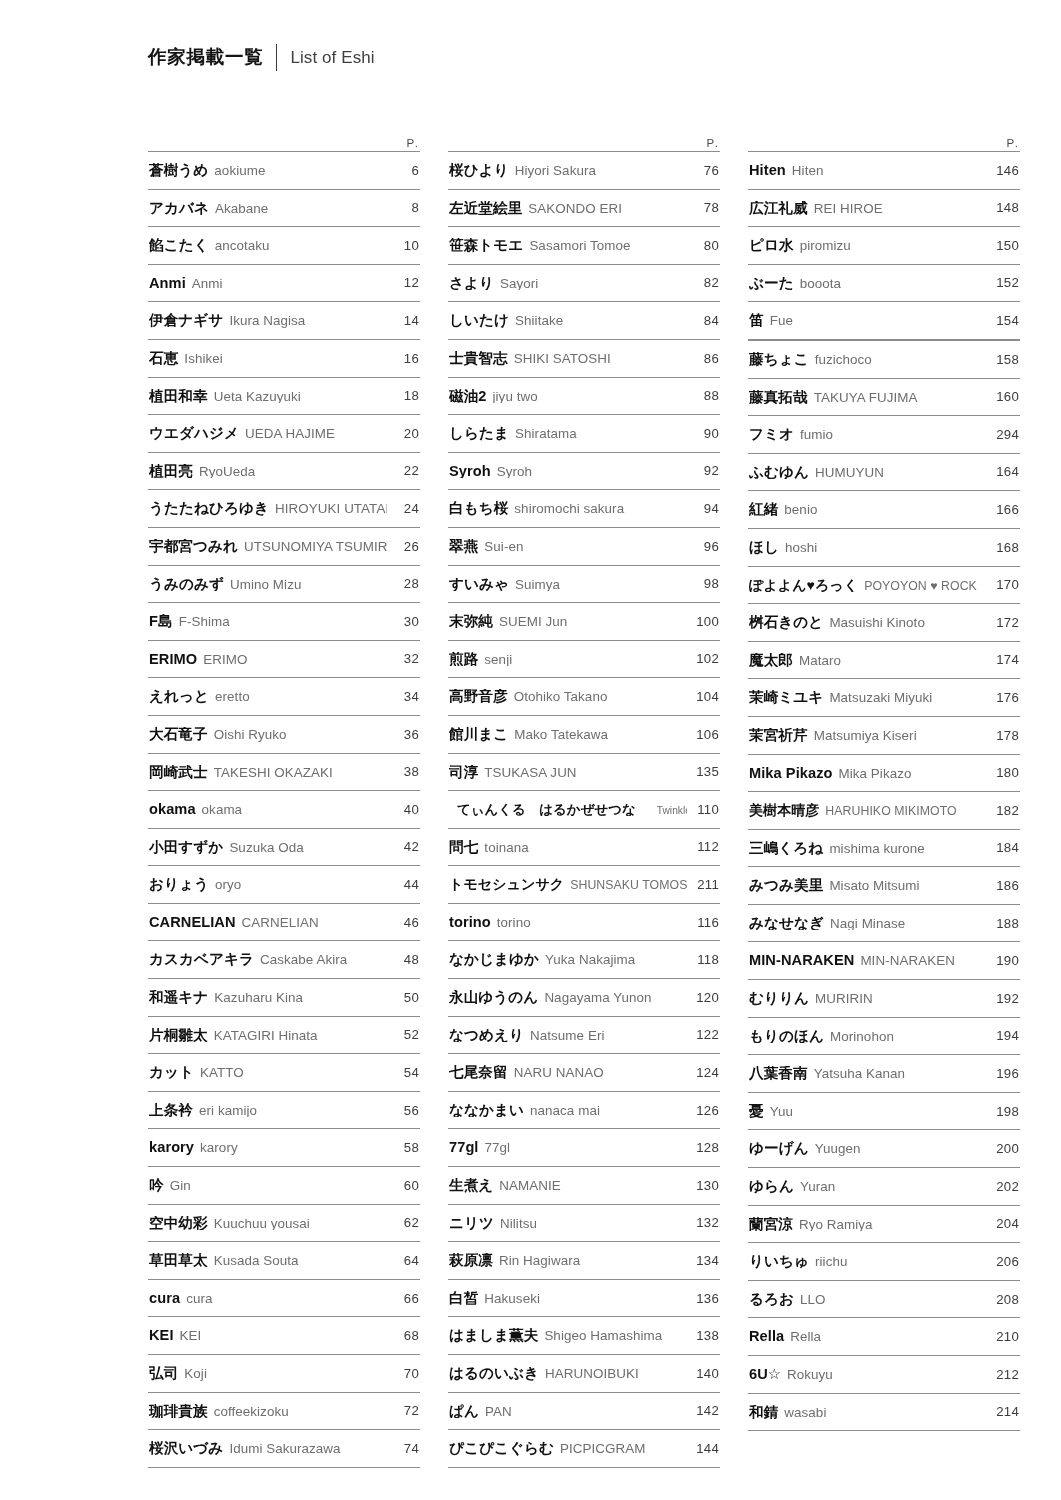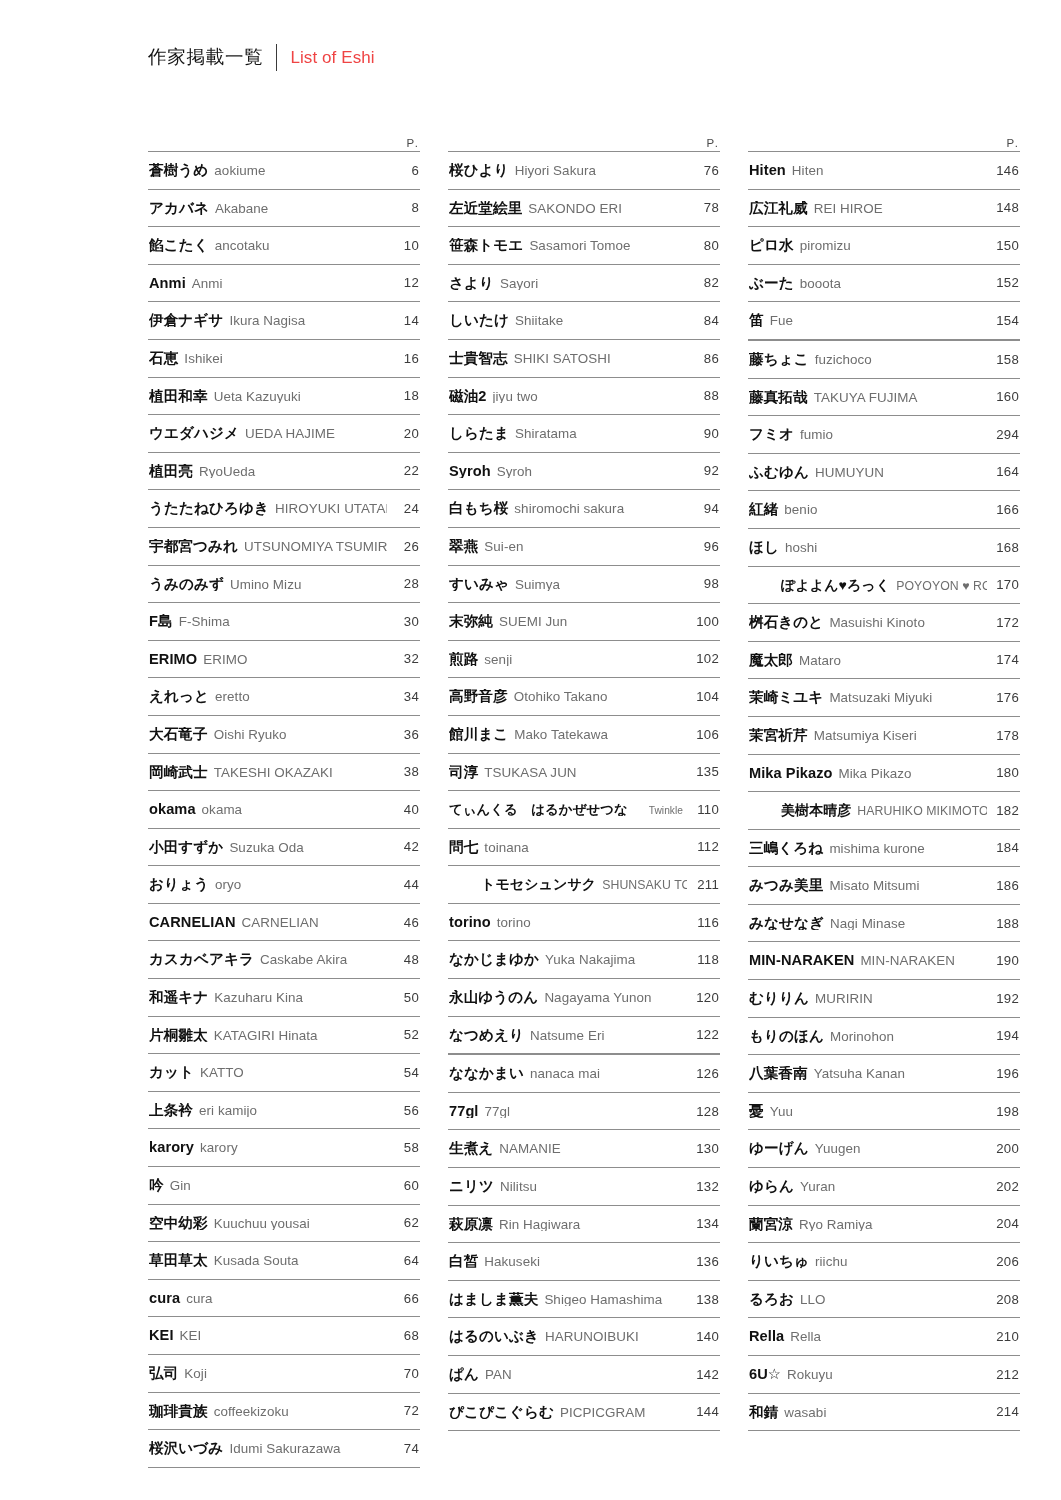--- a/index.html
+++ b/index.html
@@ -20,35 +20,35 @@
   #page-header {
     position: absolute;
     left: 148px;
     top: 44px;
     display: flex;
     align-items: center;
     gap: 13px;
   }
   #page-header .title-ja {
     font-size: 18.5px;
-    font-weight: 400;
+    font-weight: 700;
     letter-spacing: 0.04em;
     color: #141414;
     line-height: 1;
     white-space: nowrap;
   }
   #page-header .divider {
     width: 1px;
     height: 27px;
     background: #3a3a3a;
   }
   #page-header .title-en {
     font-size: 17px;
     font-weight: 400;
-    color: #ef4444;
+    color: #404040;
     line-height: 1;
     letter-spacing: 0.005em;
     white-space: nowrap;
   }
 
   
   #columns {
     position: absolute;
     left: 148px;
     top: 128px;
@@ -108,25 +108,25 @@
     line-height: 1;
   }
   .entry .name-en {
     font-size: 13.4px;
     font-weight: 400;
     color: #6e6e6e;
     letter-spacing: 0.005em;
     line-height: 1;
   }
   
-  .entry.tight .name-ja { font-size: 14px; margin-left: 32px; }
+  .entry.tight .name-ja { font-size: 14px; }
   .entry.tight .name-en { font-size: 12.3px; }
   .entry.tighter .name-ja { font-size: 13.4px; }
   .entry.tighter .name-en { font-size: 10.2px; }
-  .entry.tighter .names { gap: 21px; }
+  .entry.tighter .names { gap: 21px; margin-left: 8px; }
 
   .entry .page-no {
     flex: 0 0 auto;
     font-size: 13.2px;
     color: #3c3c3c;
     letter-spacing: 0.02em;
     text-align: right;
     min-width: 26px;
     line-height: 1;
     padding-left: 6px;
@@ -618,20 +618,27 @@
       </div>
       <div class="rule"></div>
       <div class="entry">
         <div class="names">
           <span class="name-ja">なつめえり</span>
           <span class="name-en">Natsume Eri</span>
         </div>
         <span class="page-no">122</span>
       </div>
       <div class="rule"></div>
+      <div class="entry">
+        <div class="names">
+          <span class="name-ja">七尾奈留</span>
+          <span class="name-en">NARU NANAO</span>
+        </div>
+        <span class="page-no">124</span>
+      </div>
       <div class="rule"></div>
       <div class="entry">
         <div class="names">
           <span class="name-ja">ななかまい</span>
           <span class="name-en">nanaca mai</span>
         </div>
         <span class="page-no">126</span>
       </div>
       <div class="rule"></div>
       <div class="entry">

